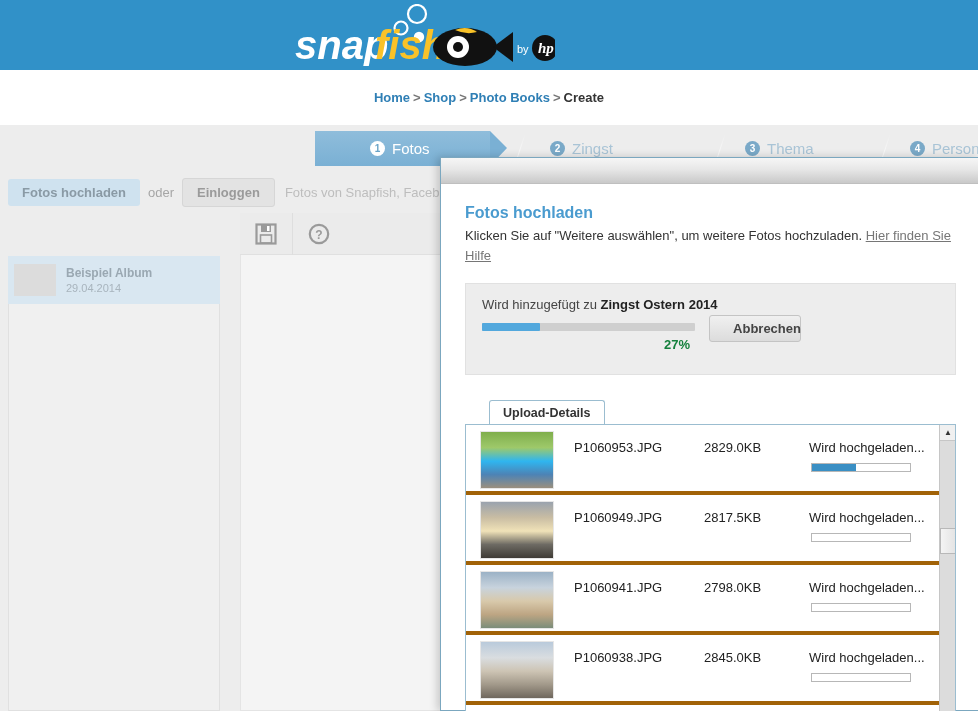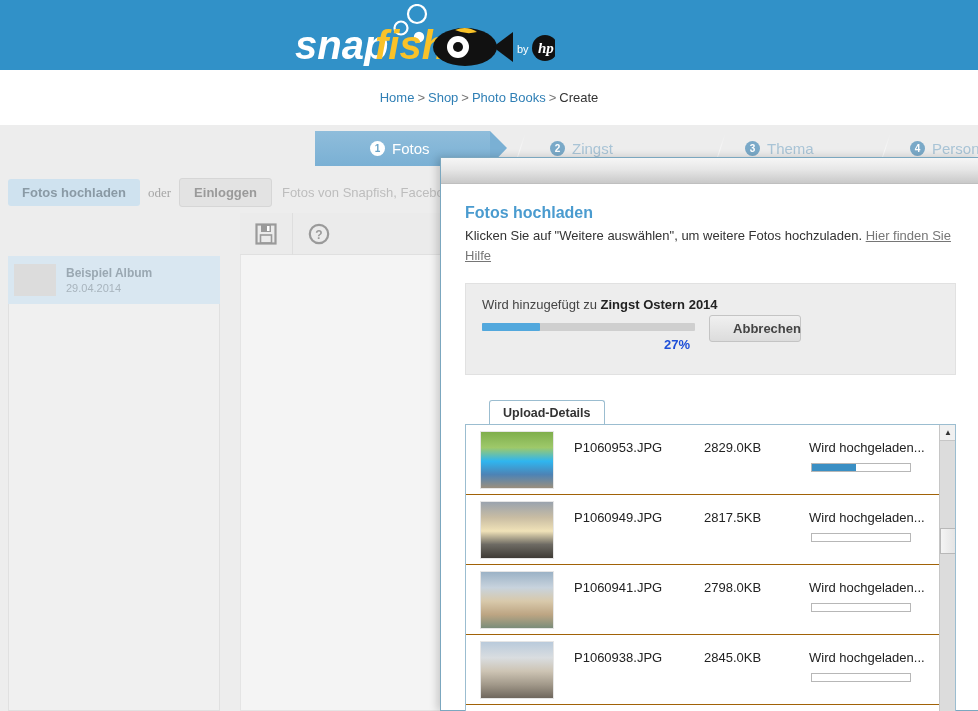--- a/index.html
+++ b/index.html
@@ -19,20 +19,21 @@
   .logo-wrap {
     position: absolute; left: 287px; top: 4px;
     width: 260px; height: 62px; margin-left: 8px;
   }
   .logo-svg { display: block; }
 
   
   .crumb-band {
     position: absolute; left: 0; top: 70px; width: 978px; height: 39px;
     background: #ffffff;
+    font-weight: bold;
   }
   .breadcrumb {
     position: absolute; left: 0; top: 20px; width: 978px;
     text-align: center;
     font-size: 13px; color: #333;
   }
   .breadcrumb a { color: #2f7fb5; text-decoration: none; }
   .breadcrumb .sep { color: #777; margin: 0 3px; }
   .breadcrumb .cur { color: #333; }
 
@@ -79,21 +80,21 @@
   .bg-app { position: absolute; left: 0; top: 178px; width: 978px; height: 533px; }
 
   .tab-row { position: absolute; left: 8px; top: 0; height: 28px; }
   .pill {
     display: inline-block; vertical-align: middle;
     padding: 6px 14px; font-size: 13px; font-weight: bold;
     border-radius: 3px;
   }
   .pill.sel { background: #cfe2ef; color: #8a9aa5; }
   .pill.plain { background: #e3e3e3; color: #9a9a9a; border:1px solid #d6d6d6; }
-  .oder { display:inline-block; vertical-align: middle; font-size: 13px; color:#a6a6a6; margin: 0 8px; font-family: Liberation Serif, serif; }
+  .oder { display:inline-block; vertical-align: middle; font-size: 13px; color:#a6a6a6; margin: 0 8px; }
   .hint-text { display:inline-block; vertical-align: middle; font-size: 13px; color:#bdbdbd; margin-left: 10px; }
 
   .select-box {
     position: absolute; left: 8px; top: 43px; width: 212px; height: 24px;
     background: #f3f3f3; border: 1px solid #d2d2d2; border-radius: 3px;
     font-size: 11px; color: #b6b6b6;
     display: flex; align-items: center; padding: 0 8px;
   }
   .select-box .caret { margin-left: auto; font-size: 9px; color: #9a9a9a; }
 
@@ -164,21 +165,21 @@
     width: 213px; height: 8px; background: #cfcfcf; border-radius: 1px;
   }
   .prog-fill { height: 8px; background: #52a8dd; border-radius: 1px; }
 
   .prog-caption {
     position: absolute; left: 16px; top: 53px;
     font-size: 12.5px; color: #444; line-height: 15px; width: 160px;
   }
   .prog-pct {
     position: absolute; left: 198px; top: 53px;
-    font-size: 13px; font-weight: bold; color: #1d4ed8;
+    font-size: 13px; font-weight: bold; color: #15803d;
   }
 
   .btn {
     position: absolute; top: 31px; height: 27px;
     font-size: 13px; font-weight: bold;
     border-radius: 3px; display: flex; align-items: center; justify-content: center;
     cursor: pointer; border: 1px solid; padding-left: 24px;
   }
   .btn-cancel {
     left: 243px; width: 92px;
@@ -206,21 +207,21 @@
   .list-frame {
     position: relative;
     border: 1px solid #9bbdd0;
     height: 320px; overflow: hidden;
     background: #ffffff;
   }
   .list-scroll { position: absolute; left: 0; top: 0; right: 16px; bottom: 0; }
 
   .file-row {
     position: relative; height: 70px;
-    border-bottom: 1px solid #a16207;
+    border-bottom: 4px solid #a16207;
     display: flex; align-items: flex-start;
     padding-top: 6px;
   }
   .thumb {
     width: 74px; height: 58px; margin-left: 14px; margin-right: 0;
     background: #cfcfcf; flex: 0 0 auto;
     border: 1px solid #e6e6e6;
   }
   .fname { position: absolute; left: 108px; top: 15px; font-size: 13px; color: #222; }
   .fsize { position: absolute; left: 238px; top: 15px; font-size: 13px; color: #222; }

